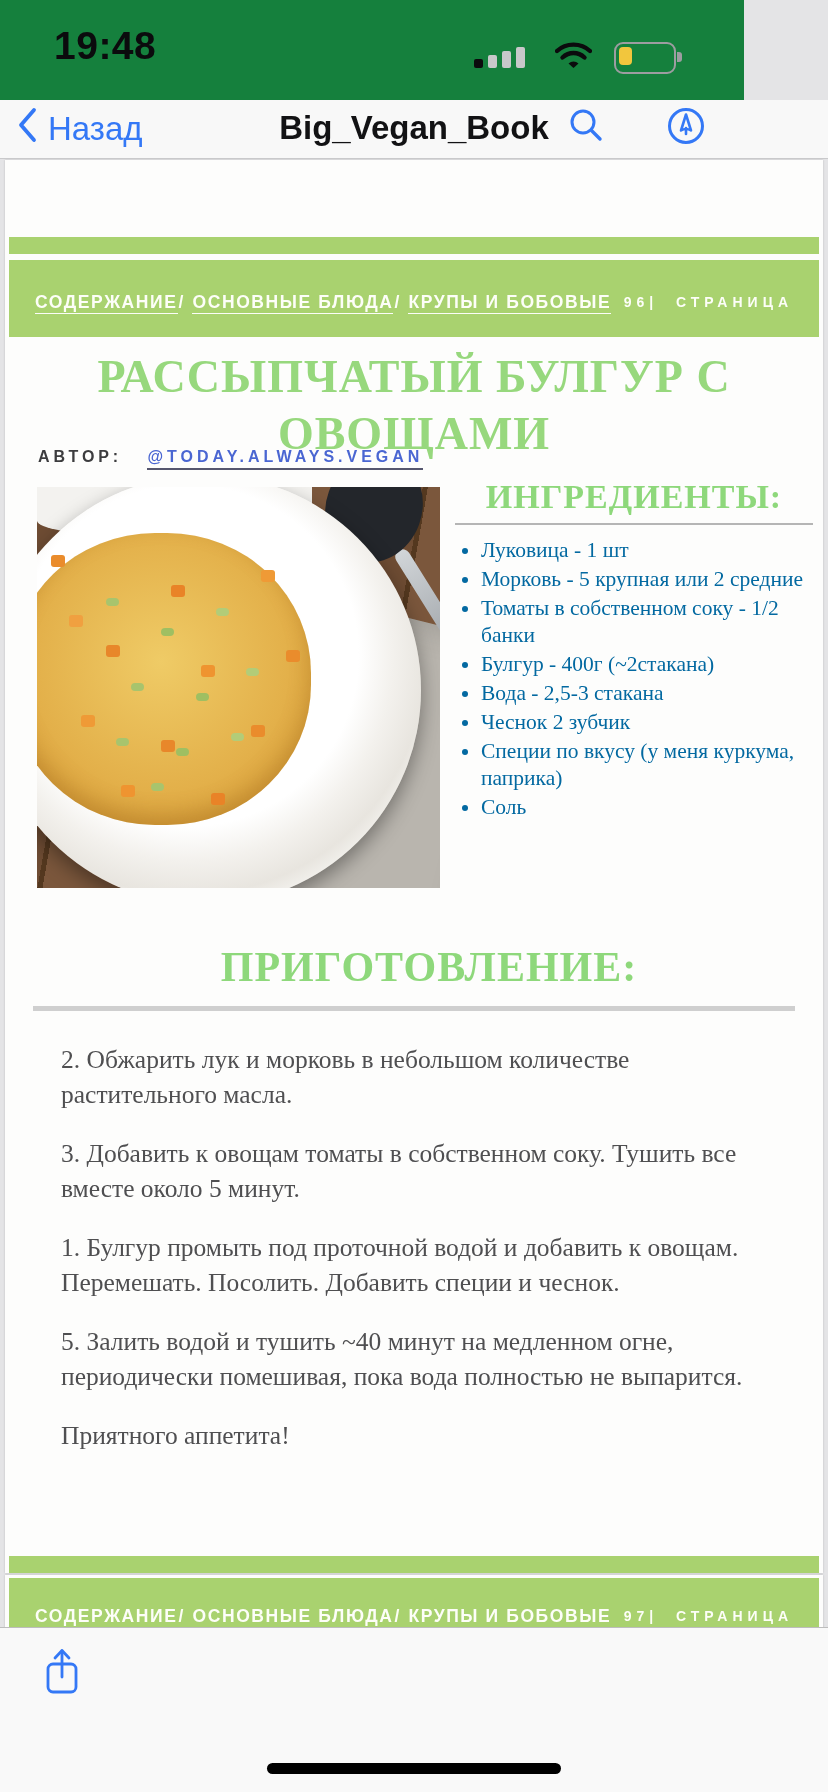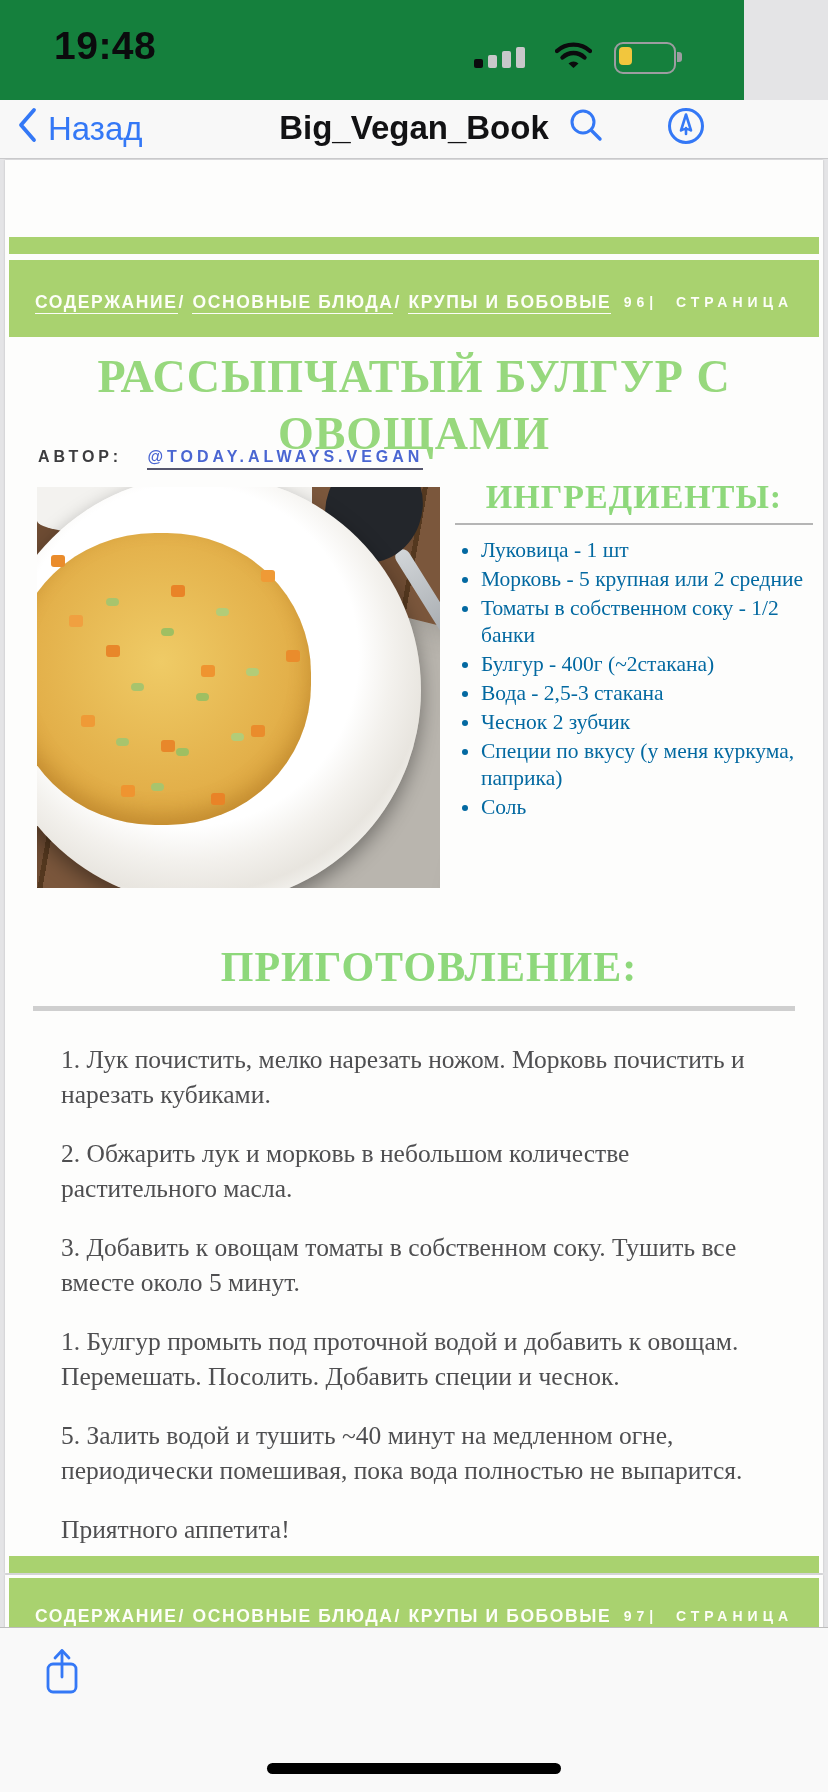--- a/index.html
+++ b/index.html
@@ -201,21 +201,20 @@
           <li>Соль</li>
         </ul>
     </div>
 
     <div class="abs prep-heading">ПРИГОТОВЛЕНИЕ:</div>
     <div class="abs prep-rule"></div>
 
     <div class="abs steps">
       <div>
 
-      <p>1. Лук почистить, мелко нарезать ножом. Морковь почистить и нарезать кубиками.</p>
           <p>2. Обжарить лук и морковь в небольшом количестве растительного масла.</p>
           <p>3. Добавить к овощам томаты в собственном соку. Тушить все вместе около 5 минут.</p>
           <p>1. Булгур промыть под проточной водой и добавить к овощам. Перемешать. Посолить. Добавить специи и чеснок.</p>
           <p>5. Залить водой и тушить ~40 минут на медленном огне, периодически помешивая, пока вода полностью не выпарится.</p>
         </div>
       <p class="closing">Приятного аппетита!</p>
     </div>
 
     <div class="greenbar-thin bar-bottom"></div>
   </div>

